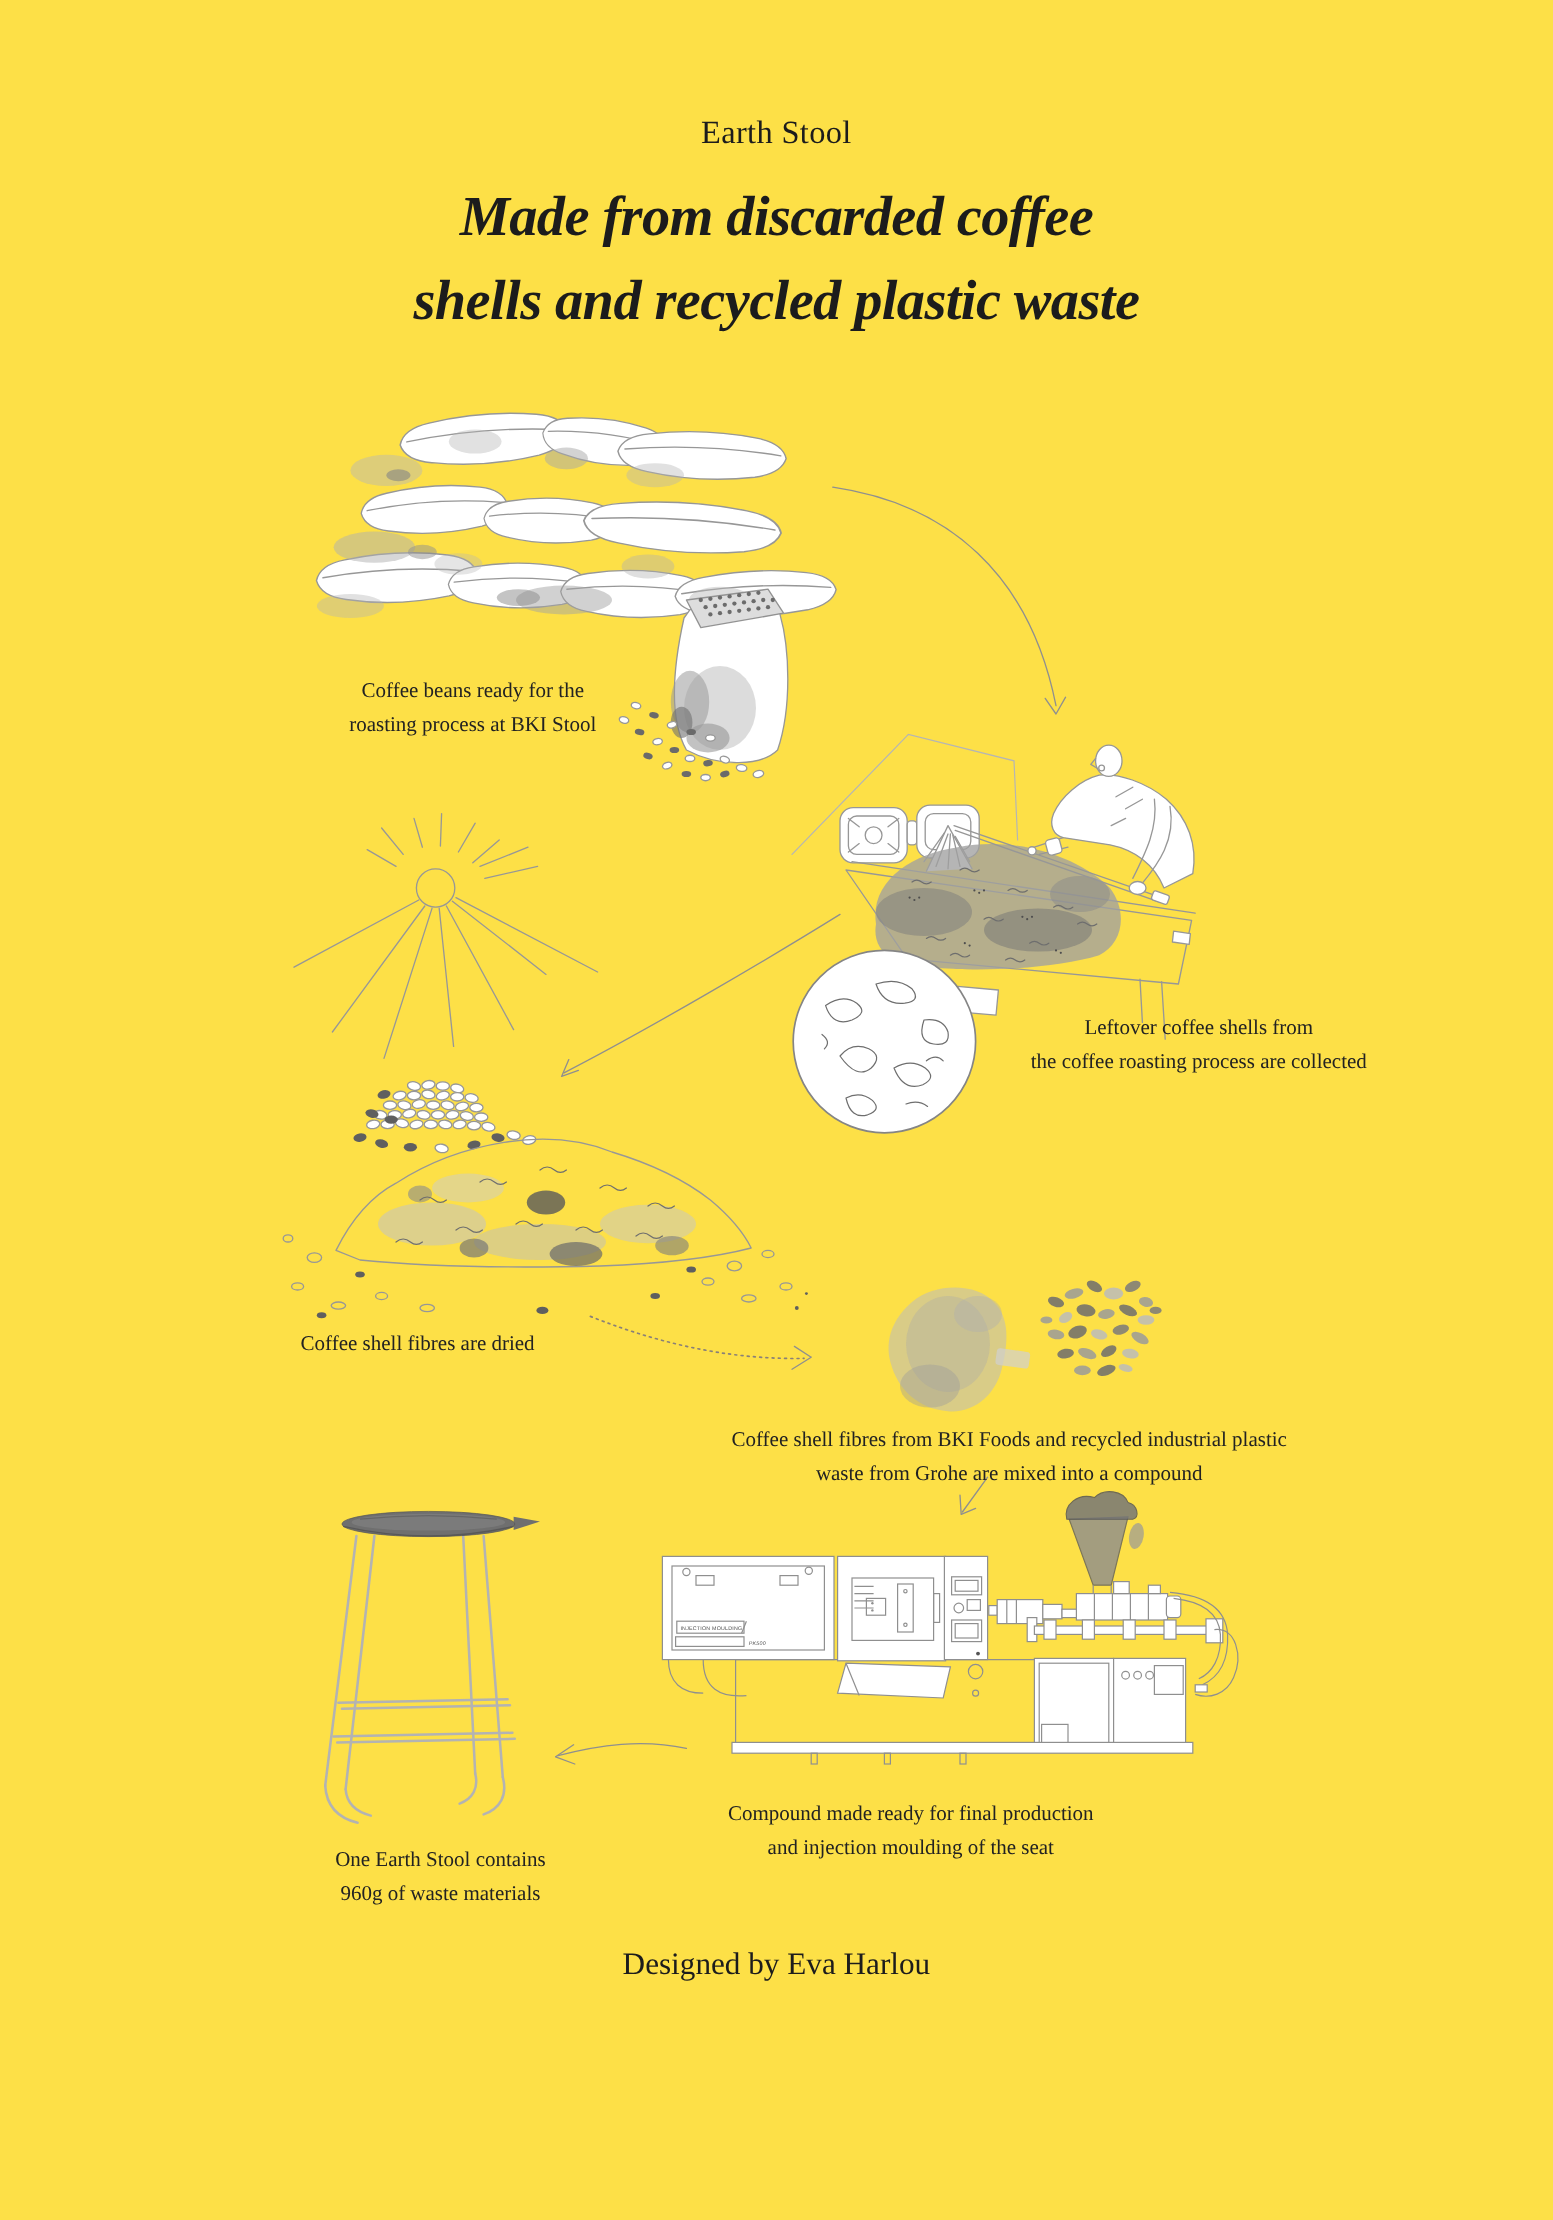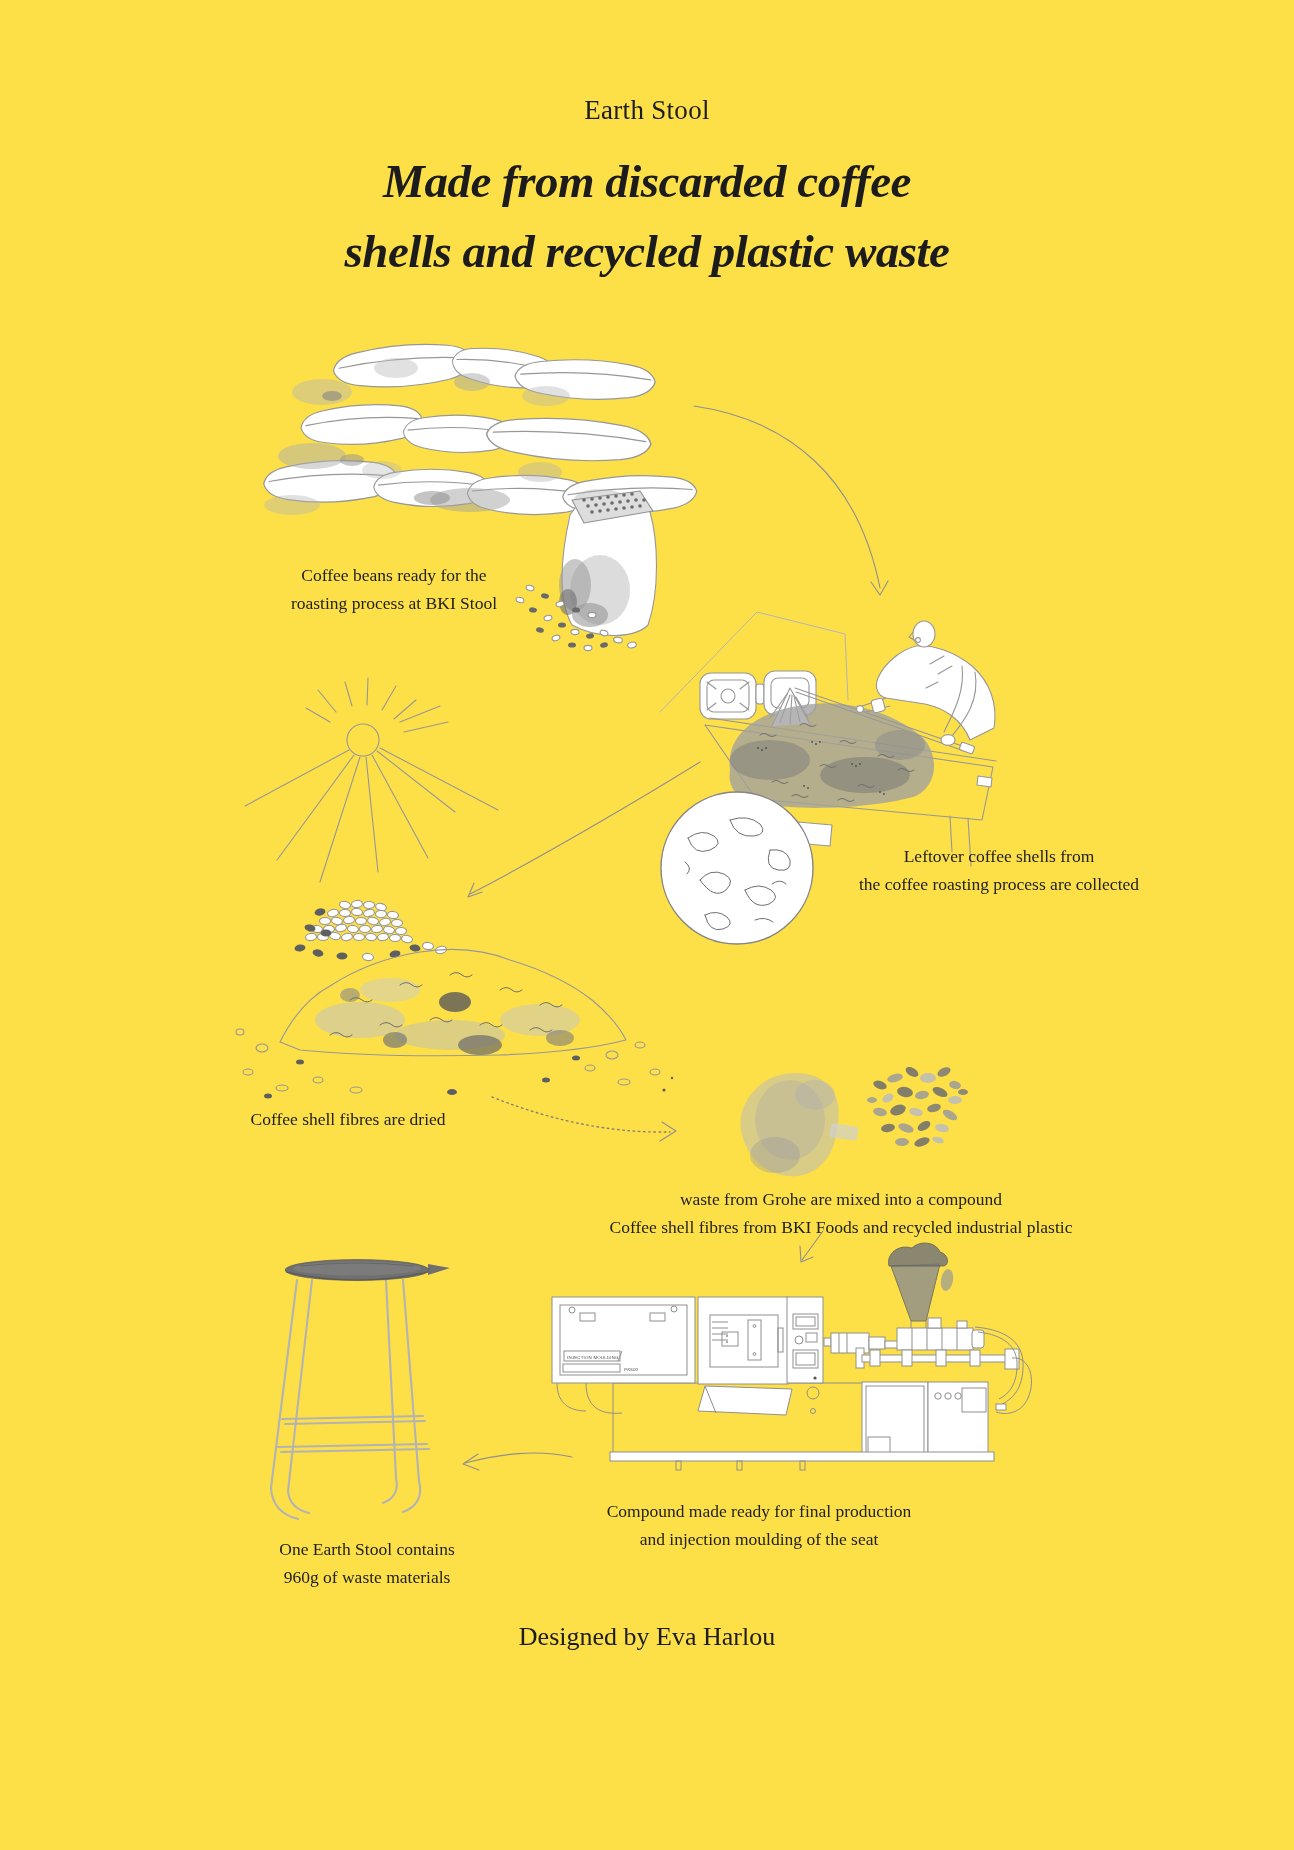--- a/index.html
+++ b/index.html
@@ -518,22 +518,22 @@
     <span>roasting process at BKI Stool</span>
   </div>
   <div class="abs caption" style="left:951px;top:842px;margin-left:48px;">
     <span>Leftover coffee shells from</span>
     <span>the coffee roasting process are collected</span>
   </div>
   <div class="abs caption" style="left:348px;top:1077px;margin-top:28px;">
     <span>Coffee shell fibres are dried</span>
   </div>
   <div class="abs caption" style="left:841px;top:1185px;">
+    <span>Coffee shell fibres from BKI Foods and recycled industrial plastic</span>
     <span>waste from Grohe are mixed into a compound</span>
-    <span>Coffee shell fibres from BKI Foods and recycled industrial plastic</span>
   </div>
   <div class="abs caption" style="left:759px;top:1497px;">
     <span>Compound made ready for final production</span>
     <span>and injection moulding of the seat</span>
   </div>
   <div class="abs caption" style="left:367px;top:1535px;">
     <span>One Earth Stool contains</span>
     <span>960g of waste materials</span>
   </div>
 

